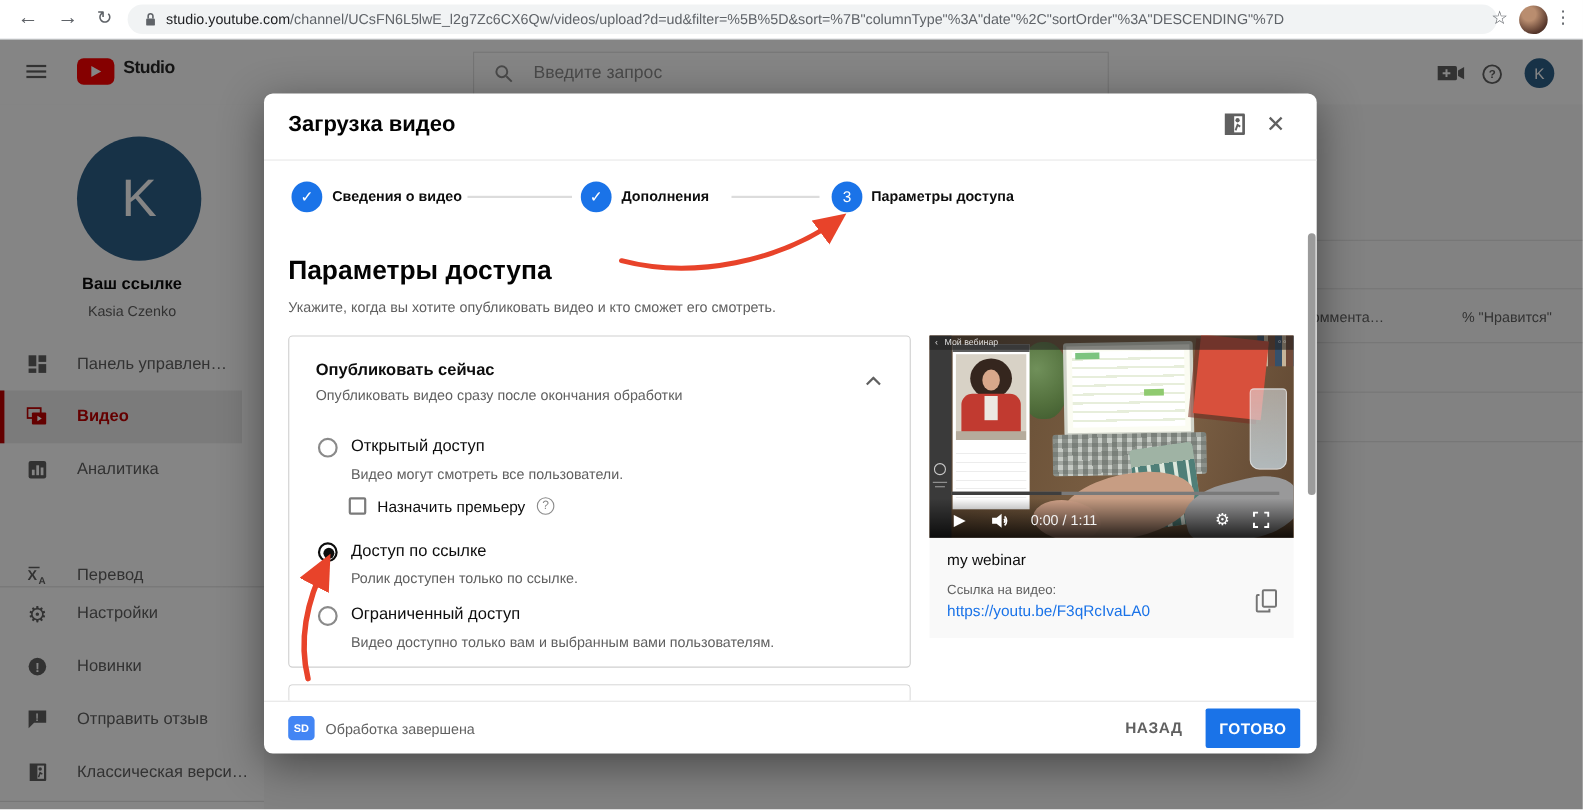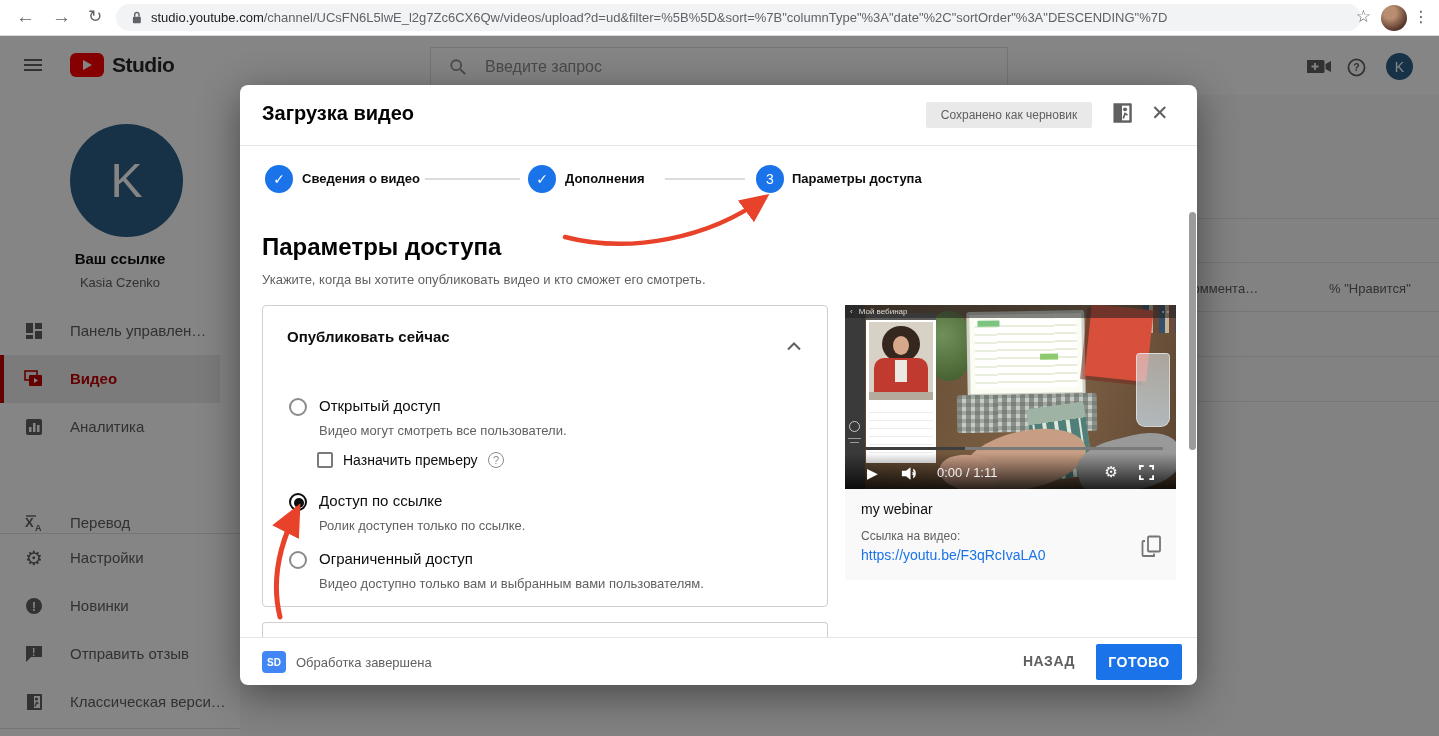--- a/index.html
+++ b/index.html
@@ -14,21 +14,21 @@
   .url-pill{position:absolute;left:116px;right:78px;top:4px;height:27px;border-radius:14px;background:#f1f3f4;display:flex;align-items:center;padding:0 14px;overflow:hidden;white-space:nowrap;}
   .url-txt{font-size:13px;color:#202124;margin-left:8px;}
   .url-txt .path{color:#5f6368;}
 
   
   .app{position:absolute;left:0;top:36px;width:1439px;height:700px;background:#f9f9f9;}
   .topbar{position:absolute;left:0;top:0;width:1439px;height:59px;background:#fff;}
   .burger{position:absolute;left:24px;top:28px;width:18px;height:2px;background:#606060;box-shadow:0 -5px 0 #606060,0 5px 0 #606060;}
   .yt-logo{position:absolute;left:70px;top:17px;width:34px;height:24px;background:#f00;border-radius:6px;}
   .yt-logo::after{content:"";position:absolute;left:13px;top:7px;border-left:9px solid #fff;border-top:5px solid transparent;border-bottom:5px solid transparent;}
-  .studio-word{position:absolute;left:112px;top:17px;font-size:21px;font-weight:700;letter-spacing:-0.5px;color:#282828;}
+  .studio-word{position:absolute;left:112px;top:17px;font-size:16px;font-weight:700;letter-spacing:-0.5px;color:#282828;}
   .searchbox{position:absolute;left:430px;top:11px;width:578px;height:40px;background:#fff;border:1px solid #e0e0e0;display:flex;align-items:center;}
   .search-ph{font-size:16px;color:#8f8f8f;margin-left:18px;}
   .tb-ic{position:absolute;top:22px;color:#606060;}
   .avatar{border-radius:50%;background:#2d6089;color:#fff;display:flex;align-items:center;justify-content:center;}
 
   
   .sidebar{position:absolute;left:0;top:59px;width:240px;height:641px;background:#fff;}
   .big-avatar{position:absolute;left:70px;top:29px;width:113px;height:113px;font-size:48px;}
   .ch-label{position:absolute;left:0;width:240px;top:155px;text-align:center;font-size:15px;font-weight:700;color:#0d0d0d;}
   .ch-name{position:absolute;left:0;width:240px;top:180px;text-align:center;font-size:13px;color:#606060;}
@@ -271,21 +271,20 @@
       <div class="c-line" style="top:306px"></div>
       <span class="c-col" style="left:945px">Коммента…</span>
       <span class="c-col" style="left:1089px">% "Нравится"</span>
     </div>
   </div>
 
   <div class="overlay"></div>
 
   <div class="modal">
     <div class="m-title">Загрузка видео</div>
-    <div class="m-badge">Сохранено как черновик</div>
     <span class="m-exit">
       <svg width="22" height="22" viewBox="0 0 18 18">
           <path d="M2 1 h14 a1 1 0 011 1 v14 a1 1 0 01-1 1 H2z" fill="#606060"></path>
           <rect x="9" y="3" width="6" height="12" fill="#fff"></rect>
           <circle cx="11.5" cy="6" r="1.6" fill="#606060"></circle>
           <path d="M10 13.5 l1.5-4 2 1.2" stroke="#606060" stroke-width="1.4" fill="none"></path>
         </svg>
     </span>
     <span class="x-close">✕</span>
     <div class="m-hdiv"></div>
@@ -310,20 +309,21 @@
           </marker>
         </defs>
       <path d="M25,57 C90,74 170,58 224,18" stroke="#e8432a" stroke-width="4.5" fill="none" stroke-linecap="round" marker-end="url(#ah1)"></path>
     </svg>
 
     <div class="m-heading">Параметры доступа</div>
     <div class="m-sub">Укажите, когда вы хотите опубликовать видео и кто сможет его смотреть.</div>
 
     <div class="card card1">
       <div class="pc-title">Опубликовать сейчас</div>
+      <div class="pc-sub">Опубликовать видео сразу после окончания обработки</div>
       <span class="abs" style="right:26px;top:36px">
         <svg width="14" height="9" viewBox="0 0 14 9">
             <path d="M1 7.5 L7 1.5 L13 7.5" stroke="#606060" stroke-width="2" fill="none"></path>
           </svg>
       </span>
 
       <span class="radio" style="top:92px"></span>
       <span class="opt-lb" style="top:91px">Открытый доступ</span>
       <span class="opt-ds" style="top:117px">Видео могут смотреть все пользователи.</span>
 

